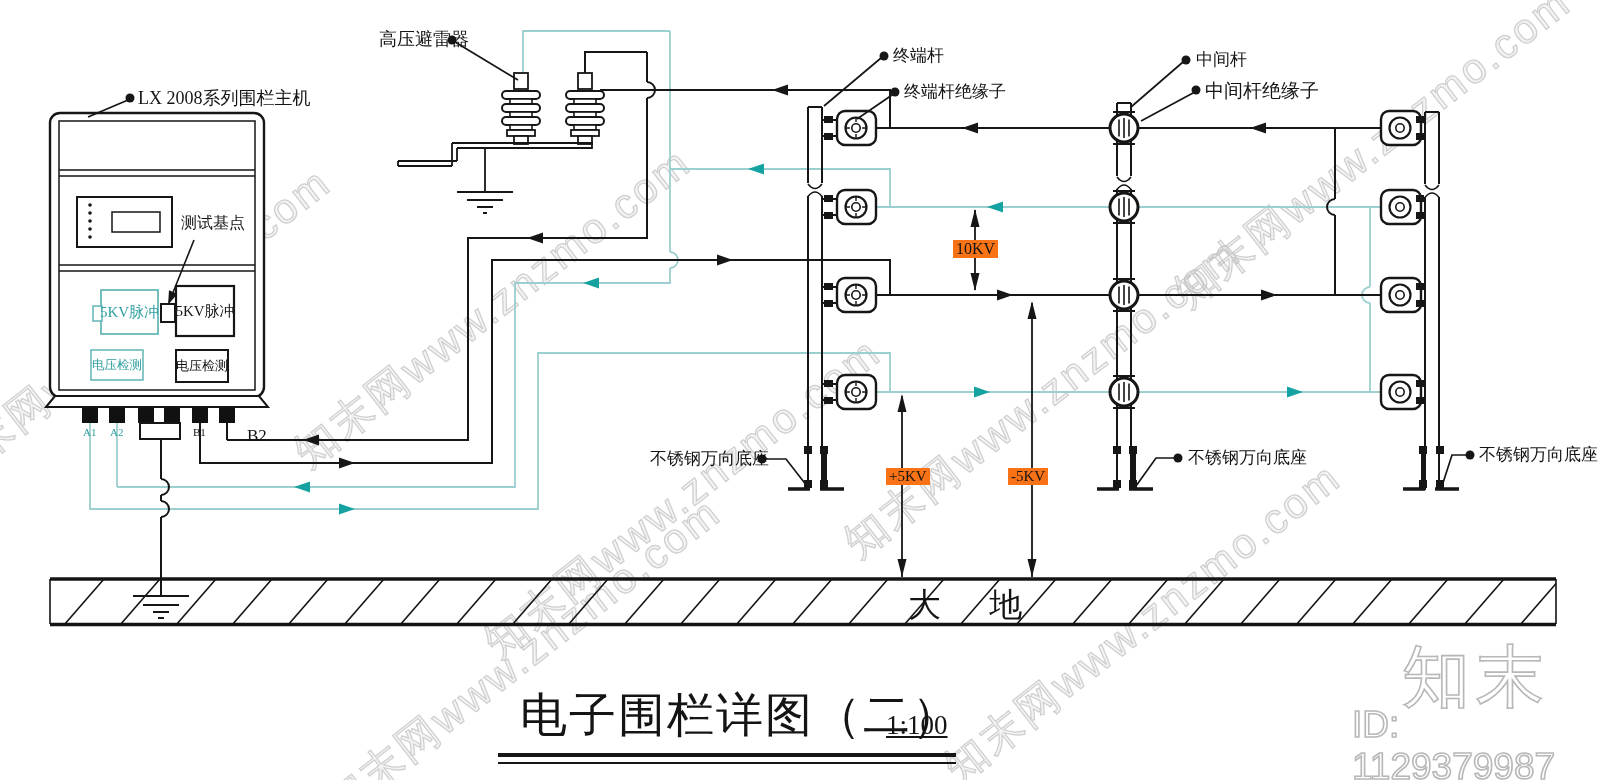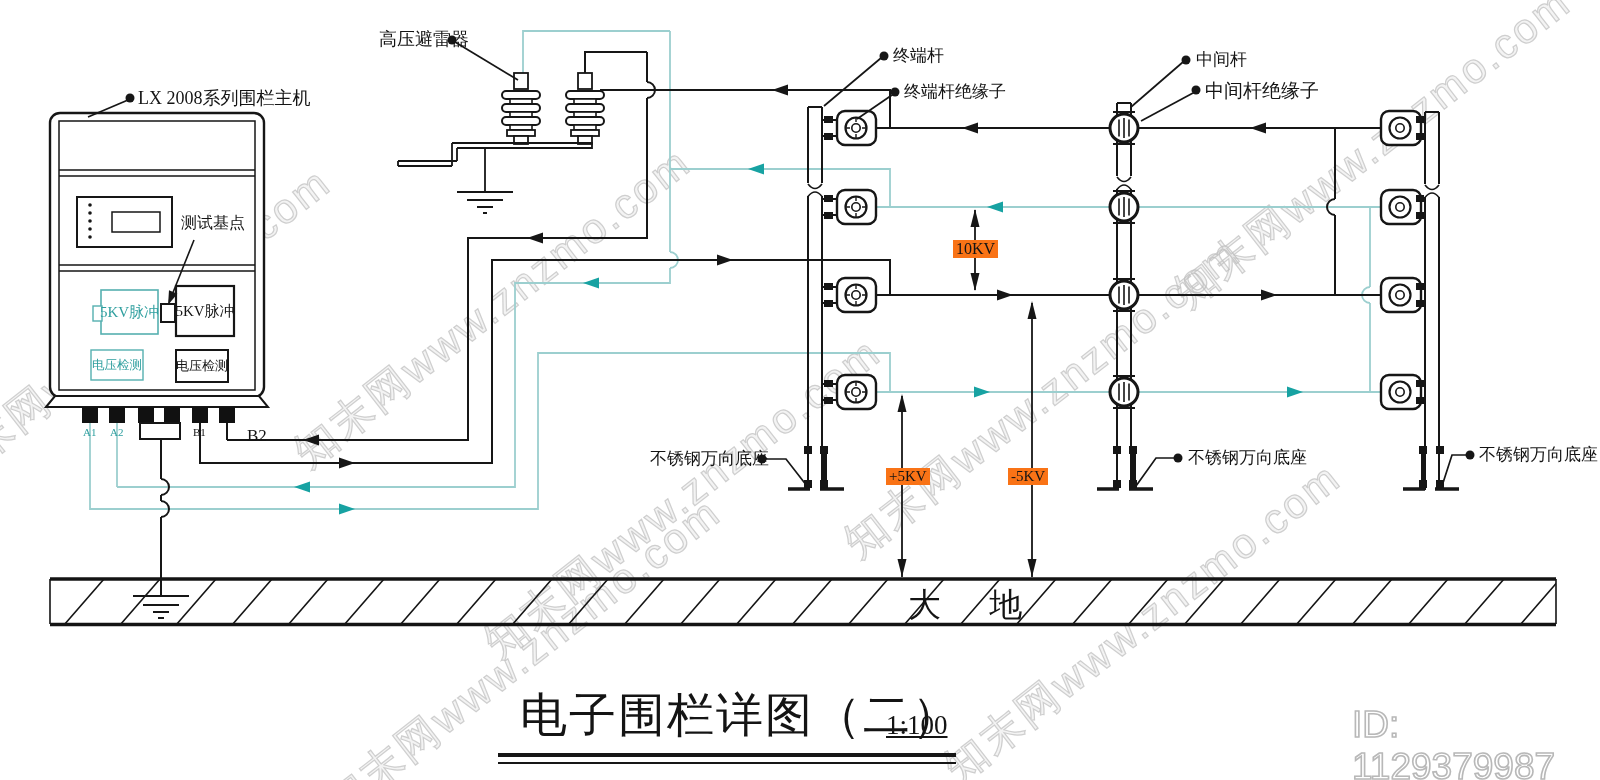--- a/index.html
+++ b/index.html
@@ -394,15 +394,16 @@
 
   <div class="lbl dim" style="left:953px;top:240px;font-size:16px;">10KV</div>
   <div class="lbl dim" style="left:878px;top:468px;font-size:15px;margin-left:8px;">+5KV</div>
   <div class="lbl dim" style="left:1008px;top:468px;font-size:15px;">-5KV</div>
 
   <div class="earth-text" style="left:908px;top:583px;">大 地</div>
 
   <div class="title-text" style="left:520px;top:684px;">电子围栏详图（二）</div>
   <div class="lbl" style="left:886px;top:710px;font-size:27px;text-decoration:underline;">1:100</div>
 
+  <div class="wmlogo" style="left:1402px;top:632px;font-size:68px;letter-spacing:6px;">知末</div>
   <div class="wmlogo" style="left:1352px;top:704px;font-size:37px;">ID: 1129379987</div>
 
 </div>
 
 </body></html>

